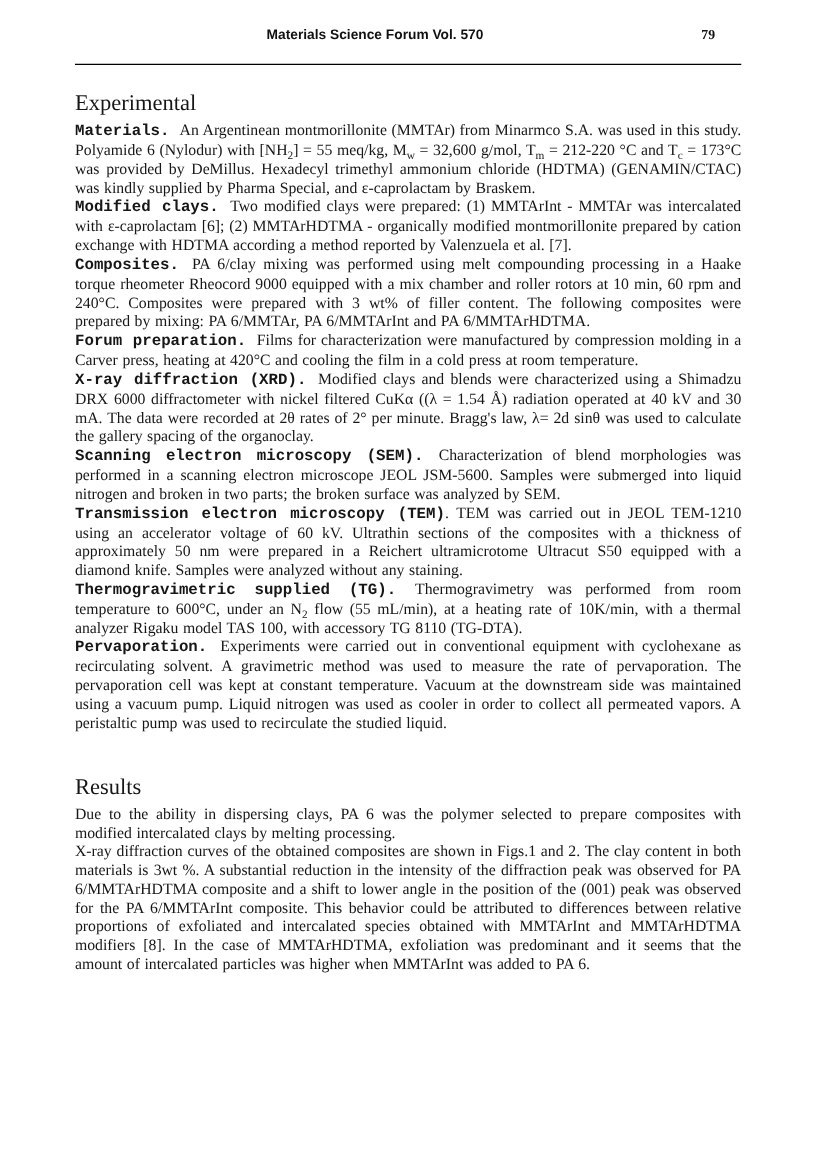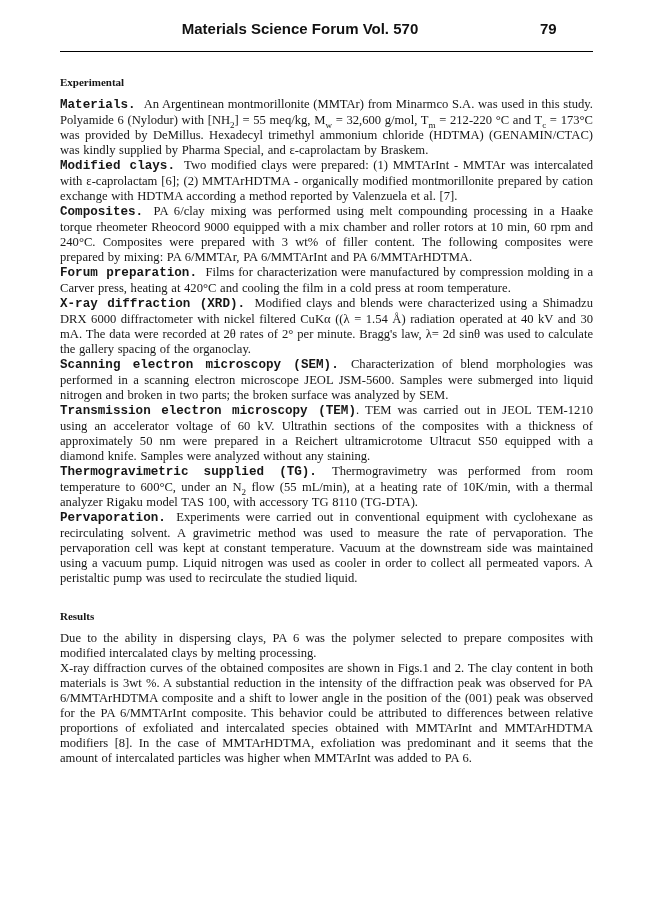--- a/index.html
+++ b/index.html
@@ -16,47 +16,48 @@
     padding: 21px 57px 0 60px;
     color: #161616;
     font-family: "Liberation Serif", serif;
     overflow: hidden;
   }
   .header {
     display: flex;
     align-items: baseline;
     font-family: "Liberation Sans", sans-serif;
     font-weight: bold;
-    font-size: 15px;
+    font-size: 11px;
     line-height: 15px;
     color: #111111;
   }
   .header-title {
     flex: 1;
     text-align: center;
   }
   .header-page {
     width: 53px;
-    text-align: left;
+    text-align: center;
+    font-family: Liberation Serif, serif;
   }
   .header-rule {
     border: none;
     border-top: 1.6px solid #000000;
     margin: 15px 0 0 0;
   }
   .content {
     margin-top: 23px;
   }
   .doc-section + .doc-section {
-    margin-top: 23px;
+    margin-top: 36px;
   }
   .section-heading {
     font-family: "Liberation Serif", serif;
-    font-size: 11px;
-    font-weight: bold;
+    font-size: 18px;
+    font-weight: normal;
     line-height: 15px;
     margin: 0 0 7px 0;
   }
   .para {
     margin: 0;
     text-align: justify;
     font-size: 12.6px;
     line-height: 15px;
     word-spacing: 0.04em;
   }

